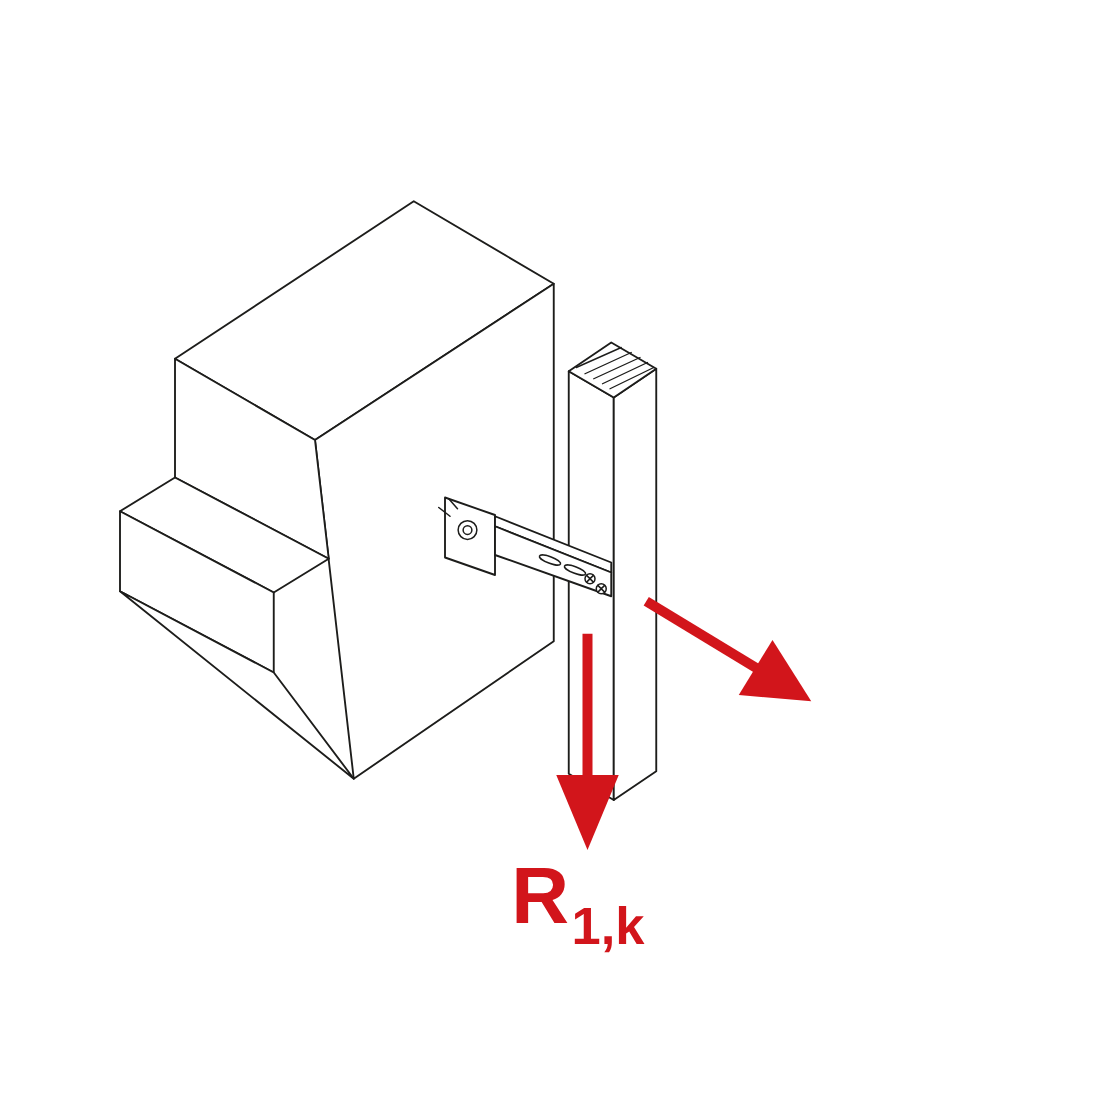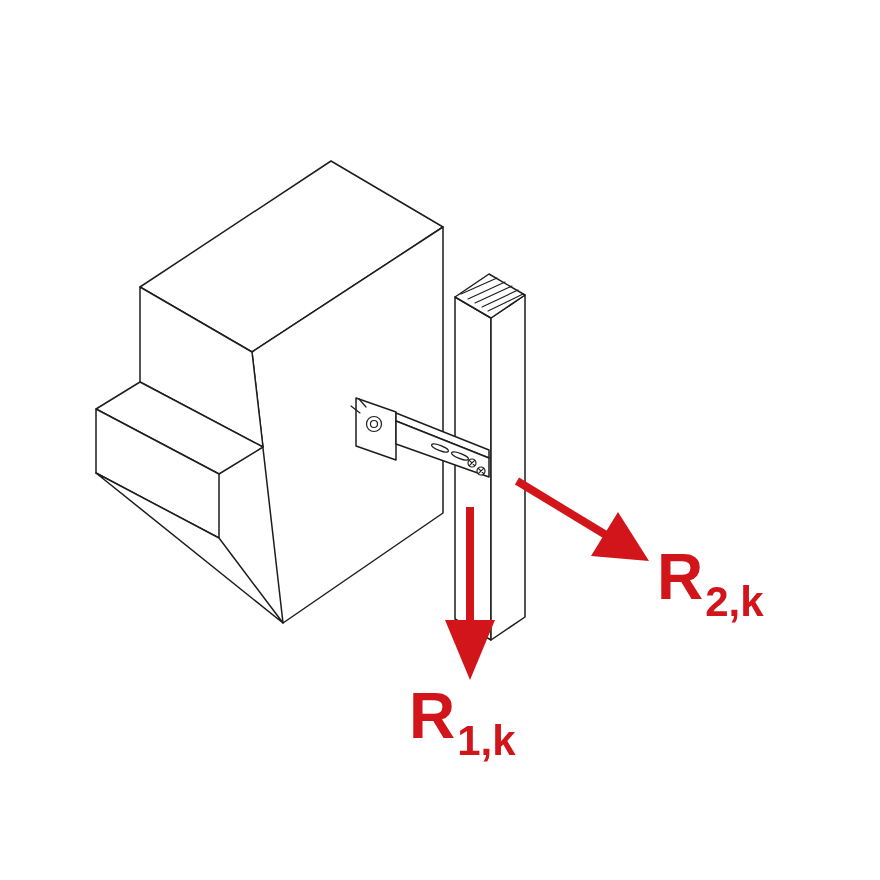--- a/index.html
+++ b/index.html
@@ -105,17 +105,14 @@
     <g>
       <line class="arrow-shaft" x1="517" y1="481" x2="606" y2="535"></line>
       <polygon class="arrow-head" points="649,561 591,556 618,512"></polygon>
     </g>
   </svg>
 
   <div class="force-label" style="left:409px;top:684px;text-align:right;">
     <span class="sym">R</span><span class="sub">1,k</span>
   </div>
 
-  <div class="force-label" style="left:657px;top:545px;">
-    <span class="sym">R</span><span class="sub">2,k</span>
-  </div>
 
 </div>
 
 </body></html>

